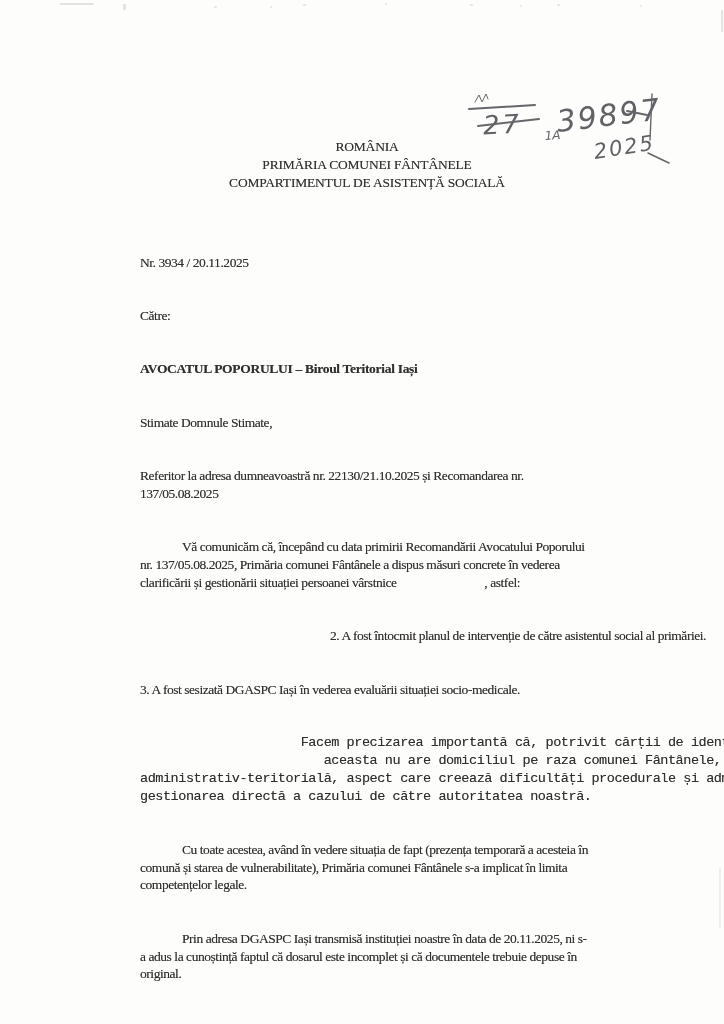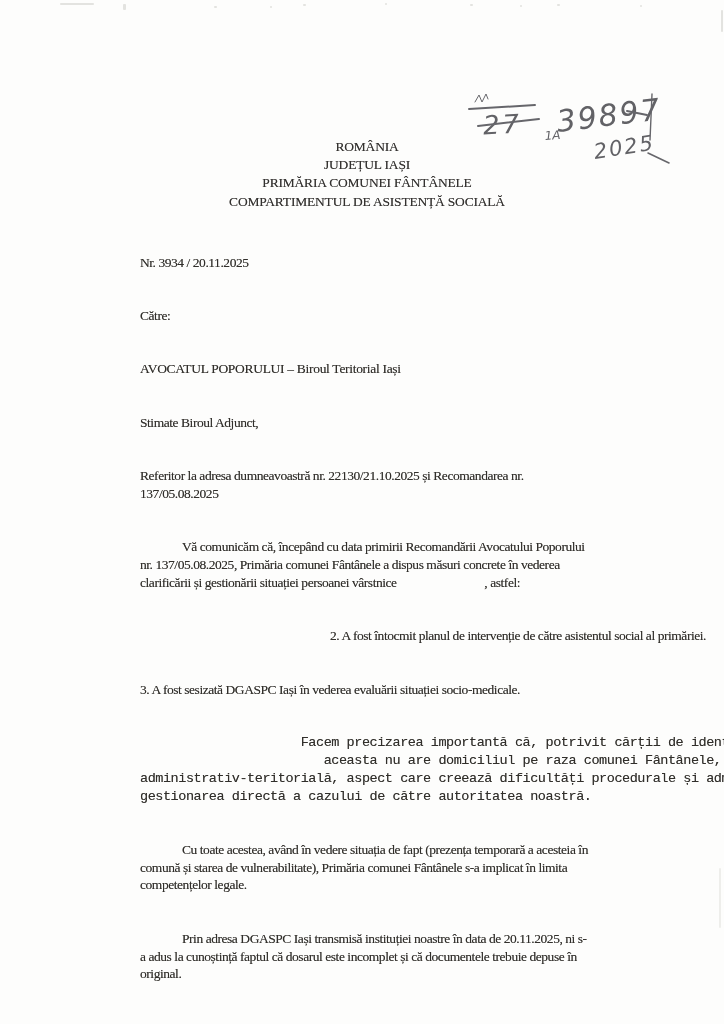--- a/index.html
+++ b/index.html
@@ -25,21 +25,21 @@
     position:absolute;top:218px;left:140px;width:566px;
     font-size:13.5px;line-height:17.8px;letter-spacing:-.45px;
     white-space:pre;
     text-shadow:0 0 .5px rgba(49,47,43,.5);
   }
   .content p{margin:0;}  .mt9{margin-top:9px;}  .mt10{margin-top:10px;}
   .mt11{margin-top:11px;text-align:right;} .mt12{margin-top:12px;}
   .mt14{margin-top:14px;}
   .indent{text-indent:42px;}
   .hang{margin-left:-18px;font-family:Liberation Mono, monospace;}
-  .recipient{font-weight:normal;letter-spacing:-.3px;}
+  .recipient{font-weight:bold;letter-spacing:-.3px;}
 
   .handwriting{position:absolute;left:455px;top:82px;width:224px;height:112px;opacity:.92;}
   .handwriting text{
     font-family:"DejaVu Sans",sans-serif;
     font-style:italic;
     fill:#55555a;
   }
   .handwriting line,.handwriting path{stroke:#5a5a5f;stroke-linecap:round;fill:none;}
 </style>
 </head>
@@ -68,30 +68,29 @@
     <text x="90" y="58" font-size="12" transform="rotate(-4 90 58)">1A</text>
     <text x="103" y="50" font-size="30" letter-spacing="2" transform="rotate(-7 103 50)">39897</text>
     <line x1="172" y1="29" x2="192" y2="33" stroke-width="2"></line>
     <line x1="197" y1="12" x2="195" y2="58" stroke-width="1.4"></line>
     <text x="140" y="77" font-size="21" letter-spacing="2" transform="rotate(-9 140 77)">2025</text>
     <line x1="193" y1="71" x2="214" y2="81" stroke-width="1.6"></line>
   </svg>
 
   <header class="letterhead">
     <div>ROMÂNIA</div>
-    <div>JUDEȚUL IAȘI</div>
     <div>PRIMĂRIA COMUNEI FÂNTÂNELE</div>
     <div>COMPARTIMENTUL DE ASISTENȚĂ SOCIALĂ</div>
   </header>
 
   <main class="content">
     <p>Nr. 3934 / 20.11.2025</p>
     <p class="mt14">Către:</p>
     <p class="mt9 recipient">AVOCATUL POPORULUI – Biroul Teritorial Iași</p>
-    <p class="mt10">Stimate Biroul Adjunct,</p>
+    <p class="mt10">Stimate Domnule Stimate,</p>
     <p class="mt10">Referitor la adresa dumneavoastră nr. 22130/21.10.2025 și Recomandarea nr.
 137/05.08.2025</p>
     <p class="mt12 indent">Vă comunicăm că, începând cu data primirii Recomandării Avocatului Poporului
 nr. 137/05.08.2025, Primăria comunei Fântânele a dispus măsuri concrete în vederea
 clarificării și gestionării situației persoanei vârstnice                              , astfel:</p>
     <p class="mt11">2. A fost întocmit planul de intervenție de către asistentul social al primăriei.</p>
     <p class="mt10">3. A fost sesizată DGASPC Iași în vederea evaluării situației socio-medicale.</p>
     <p class="mt10 hang">                     Facem precizarea importantă că, potrivit cărții de identitate a doamnei
                         aceasta nu are domiciliul pe raza comunei Fântânele, ci în altă unitate
 administrativ-teritorială, aspect care creează dificultăți procedurale și administrative în

